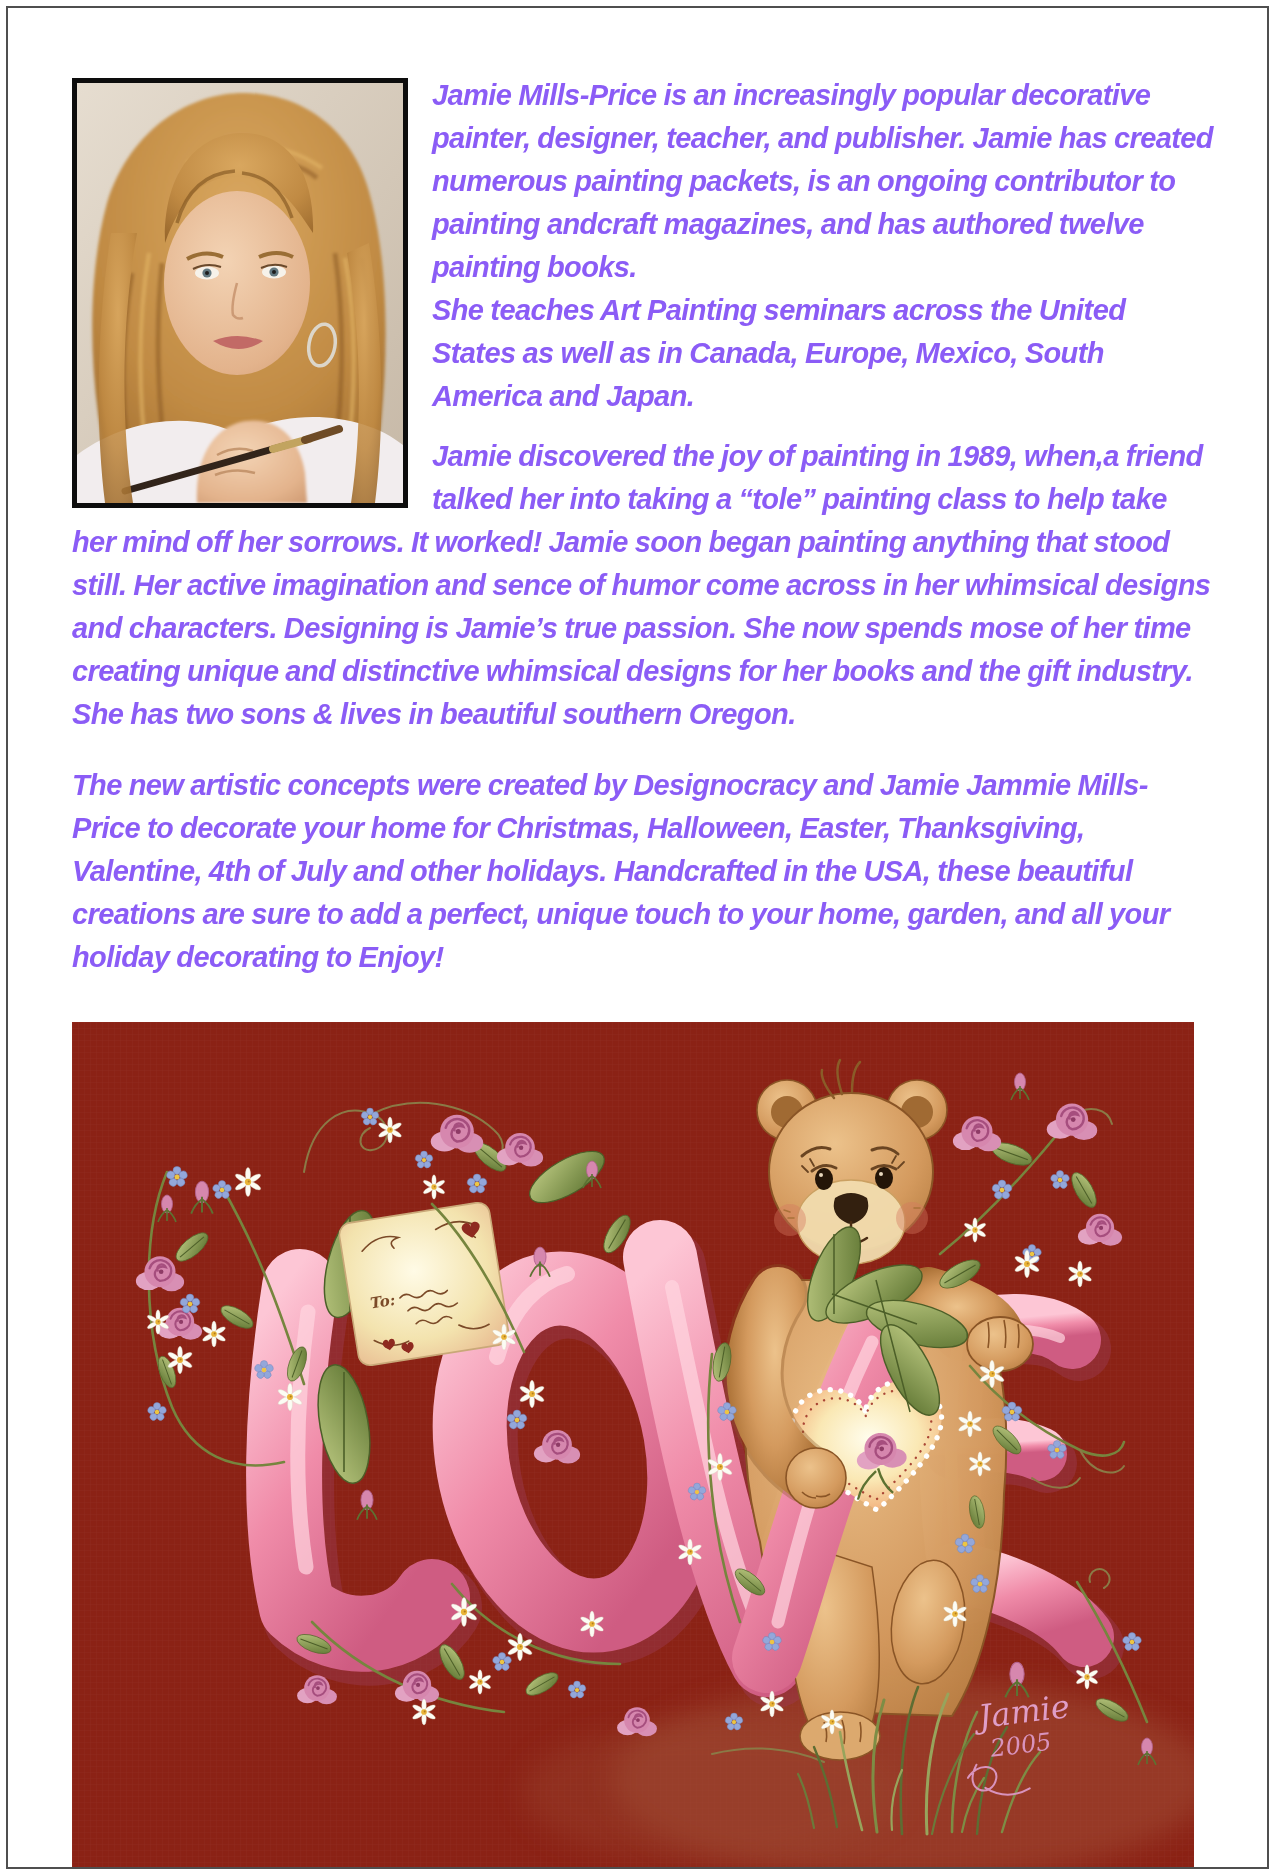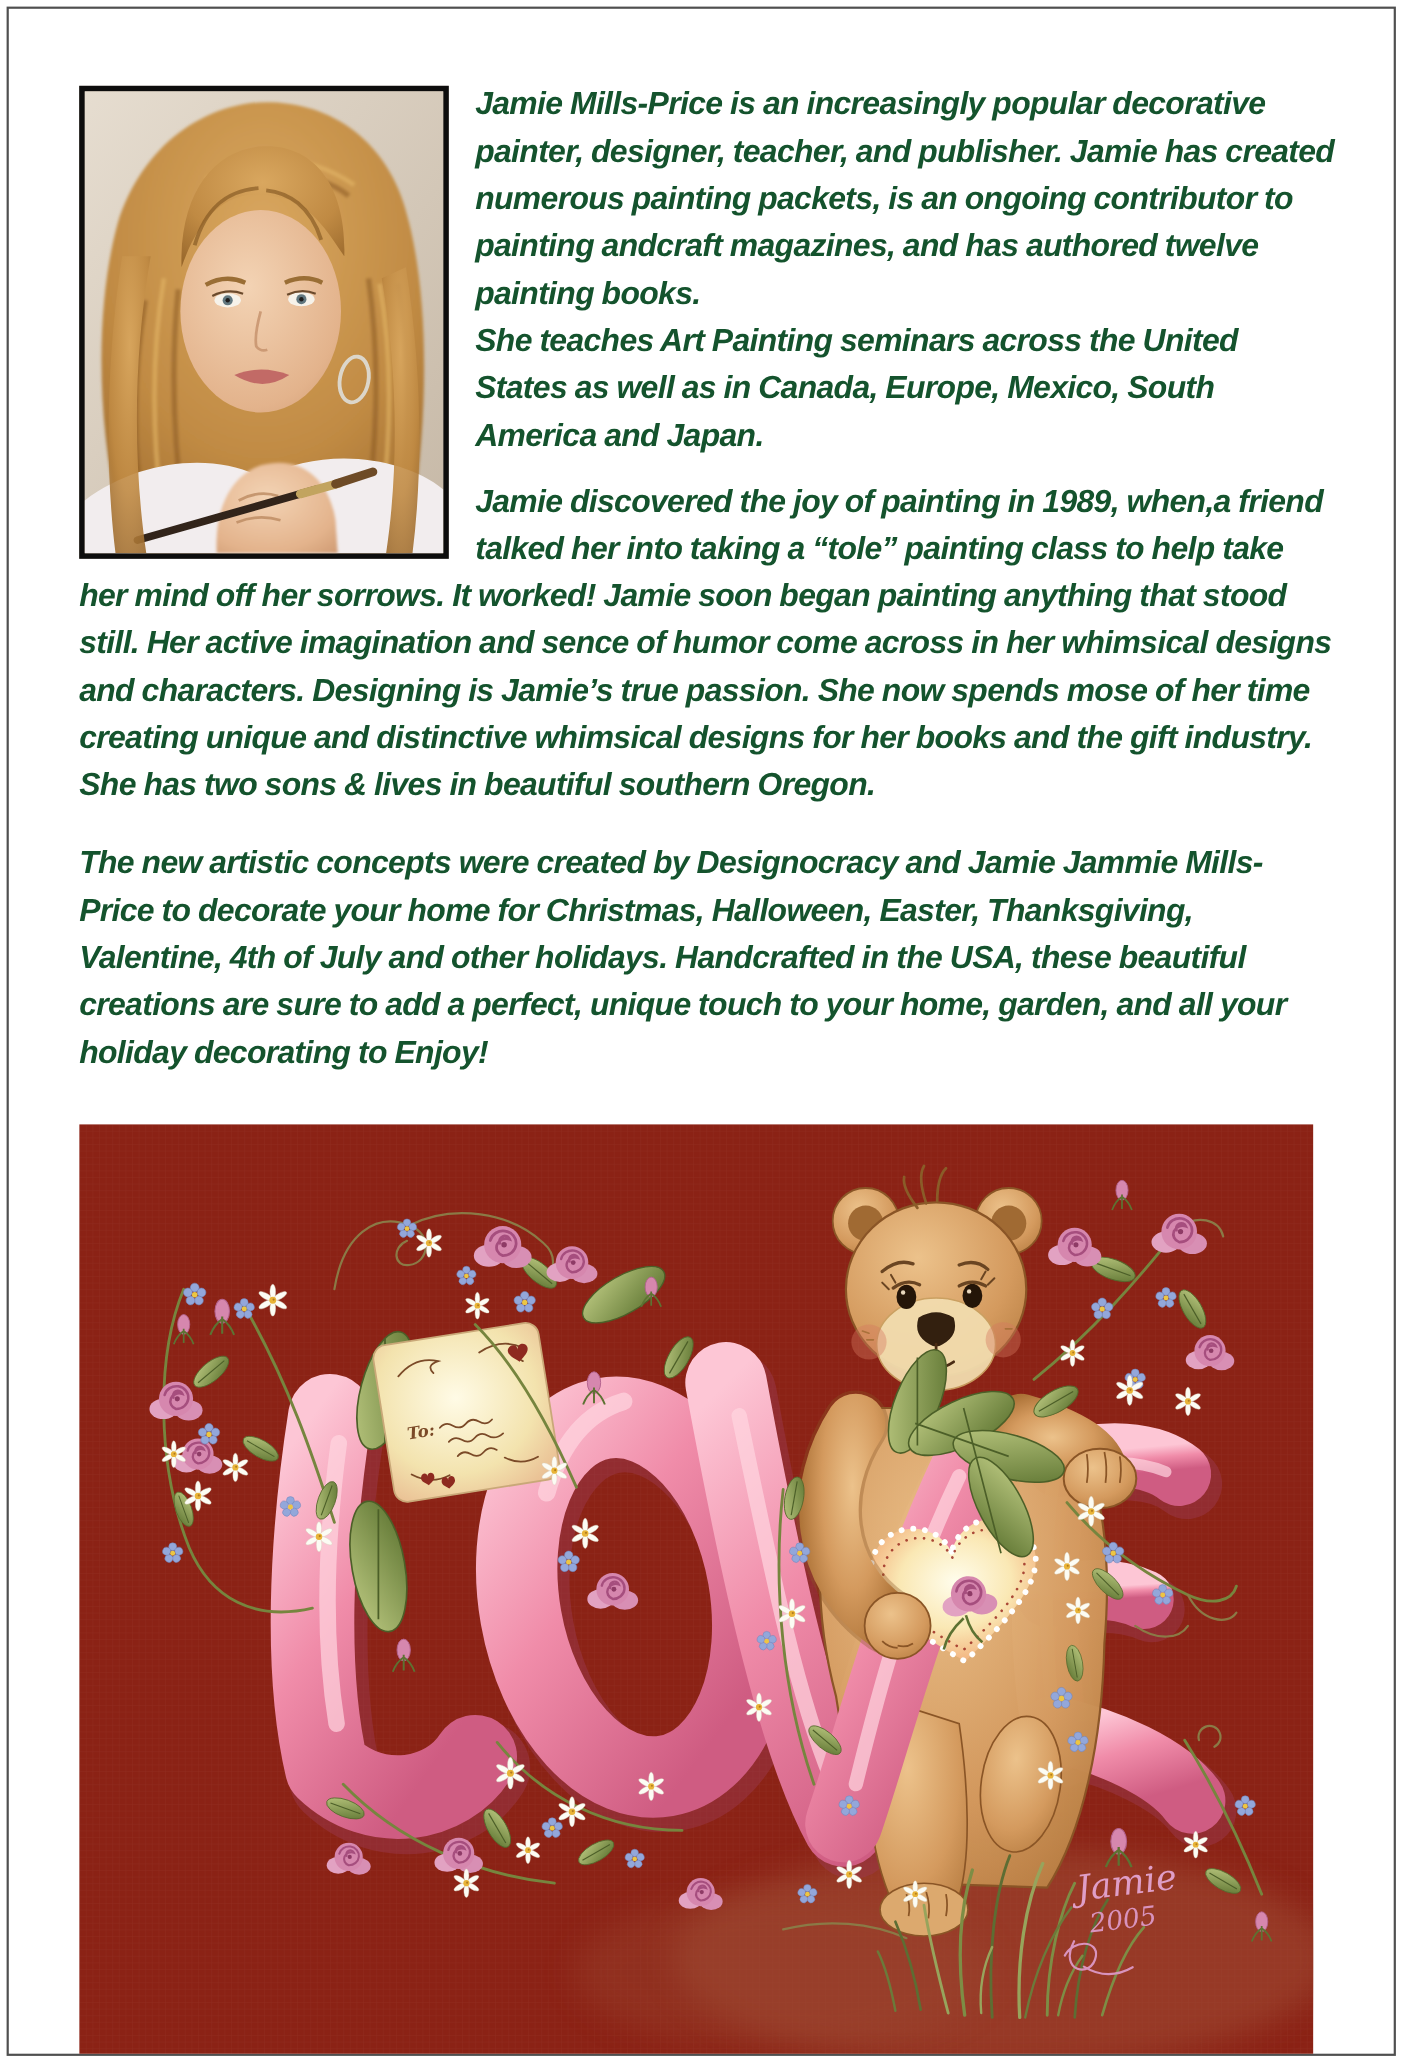--- a/index.html
+++ b/index.html
@@ -4,21 +4,21 @@
 <style>
   html,body{margin:0;padding:0;background:#ffffff;}
   .page{
     box-sizing:border-box;
     width:1263px;height:1863px;
     margin:6px;
     border:2px solid #4f4f4f;
     background:#ffffff;
     padding:66px 52px 0 64px;
     font-family:"Liberation Sans", sans-serif;
-    color:#14532d;
+    color:#8b5cf6;
     overflow:hidden;
   }
   .bio{overflow:visible;}
   .bio p, .concepts{
     font-size:29px;
     line-height:43px;
     font-weight:bold;
     font-style:italic;
     letter-spacing:-0.6px;
     word-spacing:-0.5px;

